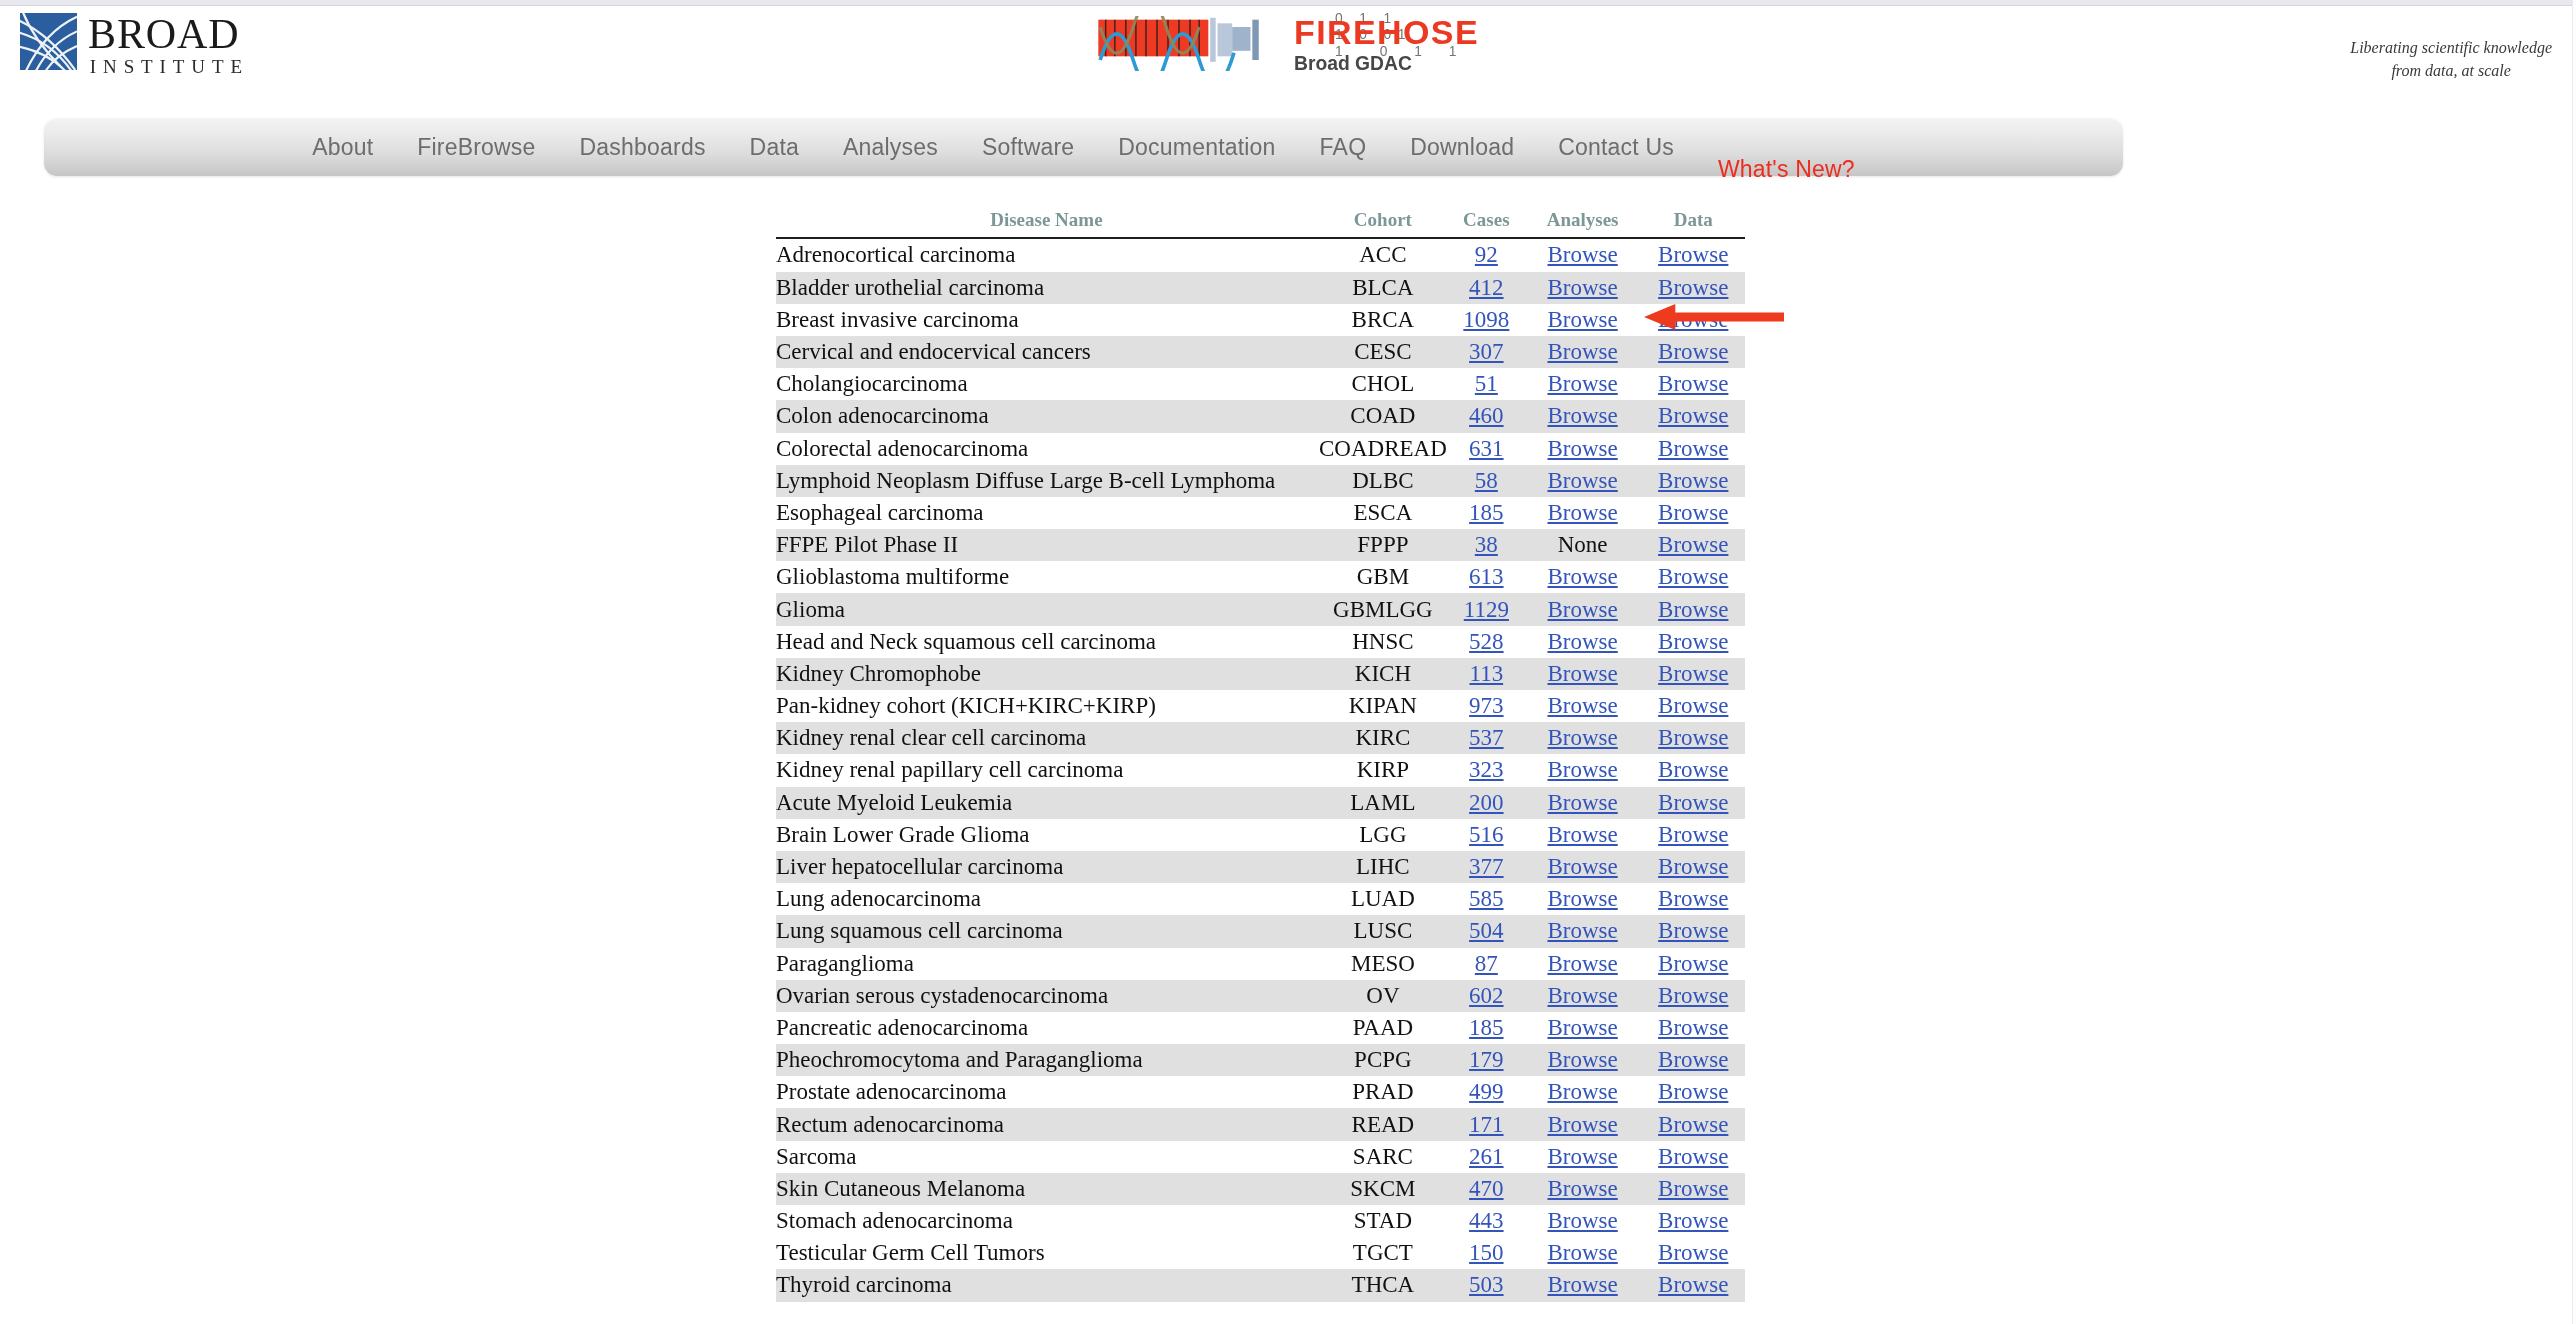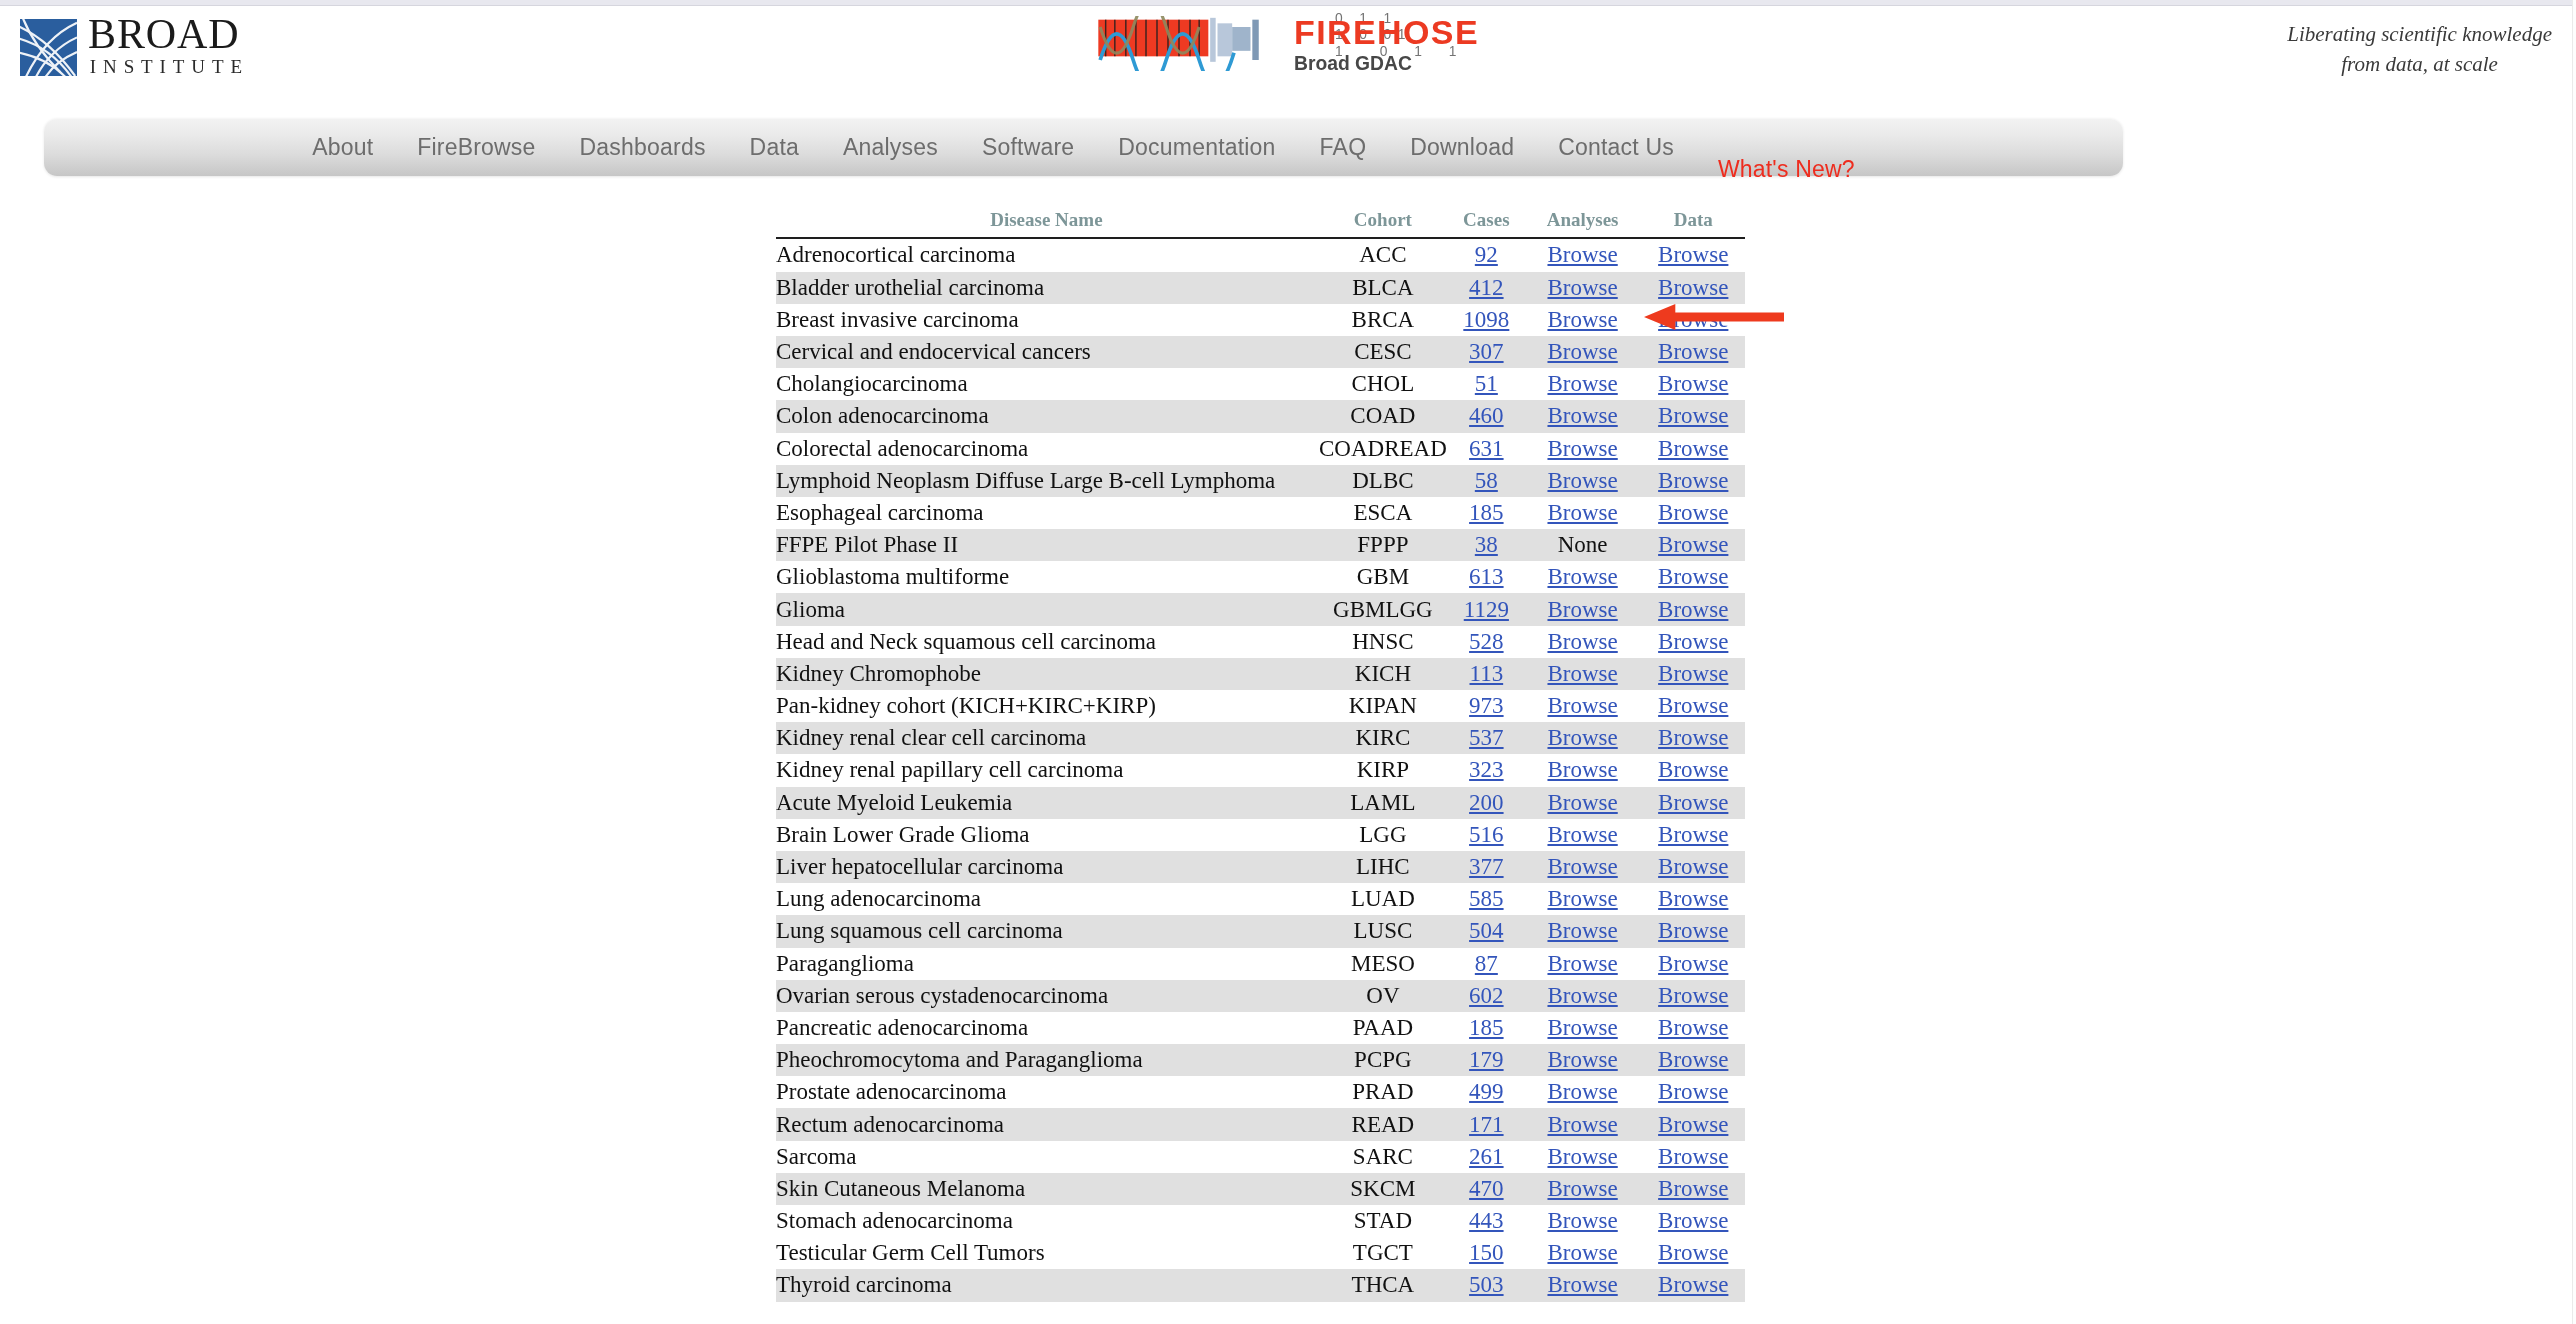--- a/index.html
+++ b/index.html
@@ -42,21 +42,21 @@
     top: 7.3px; left: 0;
     width: 2576px;
     height: 101px;
   }
 
   
   .broad-logo {
     position: absolute;
     left: 20px; top: 5.5px;
     display: flex;
-    align-items: flex-end;
+    align-items: flex-start;
   }
   .broad-mark {
     width: 57px; height: 57px;
     background: #2a5e9e;
     position: relative;
     overflow: hidden;
     flex: none;
   }
   .broad-mark svg { display: block; }
   .broad-word {
@@ -124,25 +124,25 @@
     font-size: 19.3px;
     color: #474747;
     display: block;
     line-height: 1;
     margin-top: 5.5px;
   }
 
   
   .tagline {
     position: absolute;
-    right: 24px; top: 13px;
+    right: 24px; top: 30px;
     text-align: center;
     font-family: "Liberation Serif", serif;
     font-style: italic;
-    font-size: 21px;
+    font-size: 16px;
     color: #3a3a3a;
     line-height: 1.42;
   }
 
   
   .navbar {
     position: absolute;
     left: 44px; top: 119px;
     width: 2079px; height: 57px;
     border-radius: 13px;

